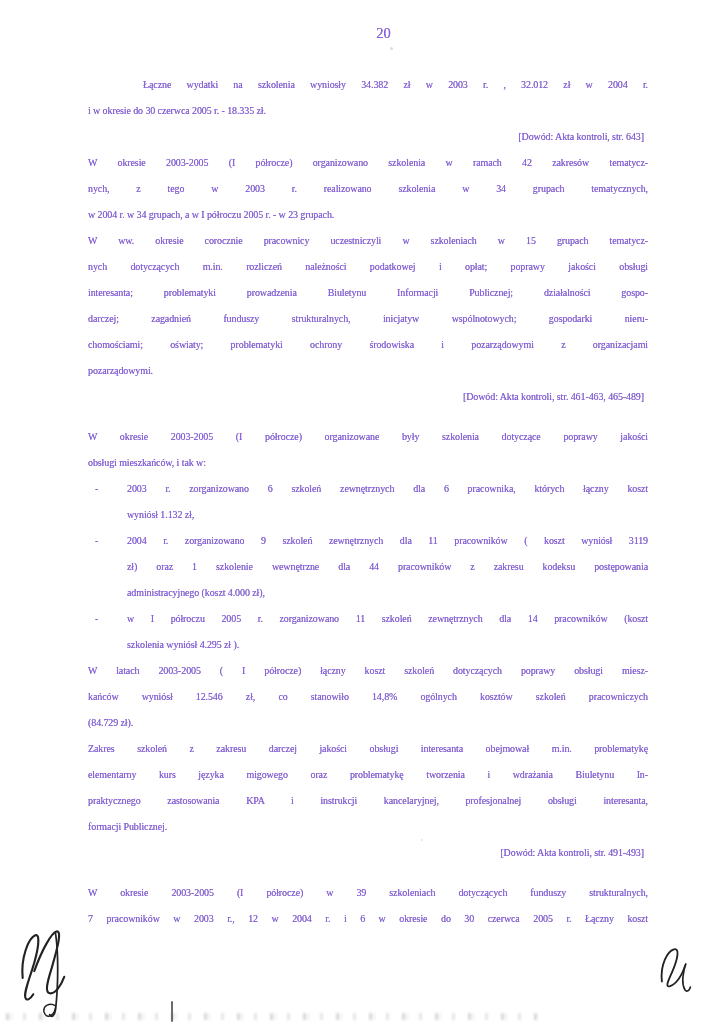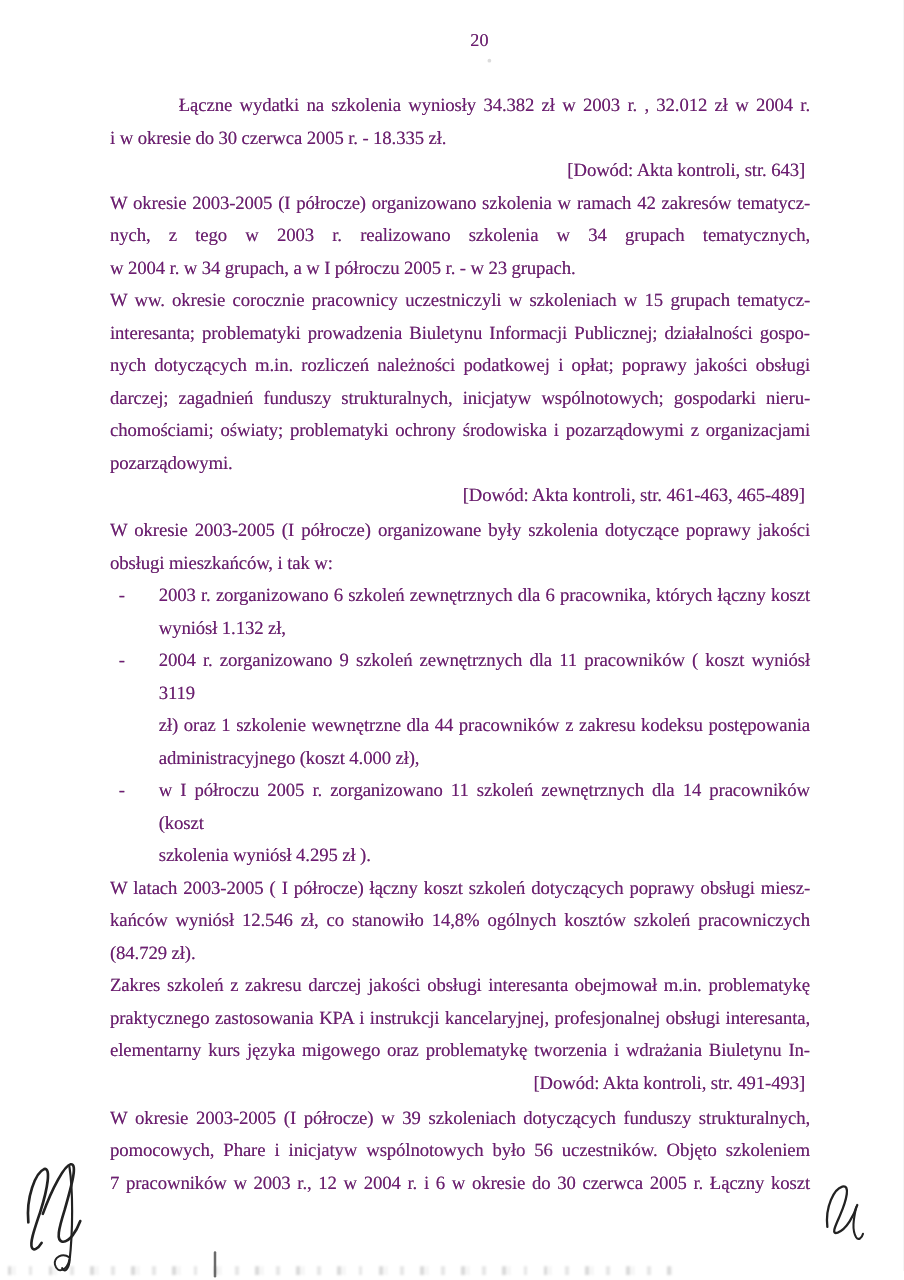--- a/index.html
+++ b/index.html
@@ -1,35 +1,35 @@
 <!DOCTYPE html>
 <html><head>
 <meta charset="utf-8">
 <style>
   html,body{margin:0;padding:0;background:#e8e8e8;}
   .page{
     position:relative;width:723px;height:1024px;margin:0 auto;
     background:#ffffff;overflow:hidden;
     font-family:"Liberation Serif","DejaVu Serif",serif;
-    color:#701a75;
+    color:#8b5cf6;
     text-shadow:0 0 0.4px rgba(20,20,20,0.55);
   }
   .page-number{
     position:absolute;top:25px;left:0;width:100%;
     text-align:center;text-indent:44px;font-size:14.5px;
   }
   .body-text{
     position:absolute;left:88px;top:72px;width:560px;
-    font-size:15px;line-height:26px;letter-spacing:-0.1px;
+    font-size:10px;line-height:26px;letter-spacing:-0.1px;
   }
   .ln{display:block;text-align:justify;text-align-last:justify;}
   .ln.end{text-align:left;text-align-last:left;font-family:Liberation Serif, serif;}
   .ln.indent{text-indent:55px;}
   .evidence{display:block;text-align-last:right;padding-right:4px;}
-  .mt{margin-top:2px;}
+  .mt{margin-top:14px;}
   .bullet{position:relative;padding-left:39px;}
   .bullet .dash{position:absolute;left:7px;top:0;}
   .sig{position:absolute;}
   .sig svg{display:block;}
   .sig path{fill:none;stroke:#222;stroke-linecap:round;}
   .sig-left{left:13px;top:924px;}
   .sig-right{left:649px;top:944px;}
   .pen-tick{position:absolute;left:171px;top:1001px;width:2px;height:21px;background:#3a3a3a;opacity:.75;border-radius:1px;}
   .bottom-smudge{
     position:absolute;left:6px;top:1013px;width:532px;height:7px;opacity:.45;
@@ -60,22 +60,22 @@
     <span class="evidence">[Dowód: Akta kontroli, str. 643]</span>
 
     <div class="para">
       <span class="ln">W okresie 2003-2005 (I półrocze) organizowano szkolenia w ramach 42 zakresów tematycz-</span>
       <span class="ln">nych, z tego w 2003 r. realizowano szkolenia w 34 grupach tematycznych,</span>
       <span class="ln end">w 2004 r. w 34 grupach, a w I półroczu 2005 r. - w 23 grupach.</span>
     </div>
 
     <div class="para">
       <span class="ln">W ww. okresie corocznie pracownicy uczestniczyli w szkoleniach w 15 grupach tematycz-</span>
+      <span class="ln">nych dotyczących m.in. rozliczeń należności podatkowej i opłat; poprawy jakości obsługi</span>
       <span class="ln">interesanta; problematyki prowadzenia Biuletynu Informacji Publicznej; działalności gospo-</span>
-      <span class="ln">nych dotyczących m.in. rozliczeń należności podatkowej i opłat; poprawy jakości obsługi</span>
       <span class="ln">darczej; zagadnień funduszy strukturalnych, inicjatyw wspólnotowych; gospodarki nieru-</span>
       <span class="ln">chomościami; oświaty; problematyki ochrony środowiska i pozarządowymi z organizacjami</span>
       <span class="ln end">pozarządowymi.</span>
     </div>
 
     <span class="evidence">[Dowód: Akta kontroli, str. 461-463, 465-489]</span>
 
     <div class="para mt">
       <span class="ln">W okresie 2003-2005 (I półrocze) organizowane były szkolenia dotyczące poprawy jakości</span>
       <span class="ln end">obsługi mieszkańców, i tak w:</span>
@@ -101,29 +101,29 @@
     </div>
 
     <div class="para">
       <span class="ln">W latach 2003-2005 ( I półrocze) łączny koszt szkoleń dotyczących poprawy obsługi miesz-</span>
       <span class="ln">kańców wyniósł 12.546 zł, co stanowiło 14,8% ogólnych kosztów szkoleń pracowniczych</span>
       <span class="ln end">(84.729 zł).</span>
     </div>
 
     <div class="para">
       <span class="ln">Zakres szkoleń z zakresu darczej jakości obsługi interesanta obejmował m.in. problematykę</span>
+      <span class="ln">elementarny kurs języka migowego oraz problematykę tworzenia i wdrażania Biuletynu In-</span>
       <span class="ln">praktycznego zastosowania KPA i instrukcji kancelaryjnej, profesjonalnej obsługi interesanta,</span>
-      <span class="ln">elementarny kurs języka migowego oraz problematykę tworzenia i wdrażania Biuletynu In-</span>
+      <span class="ln end">formacji Publicznej.</span>
     </div>
 
     <span class="evidence">[Dowód: Akta kontroli, str. 491-493]</span>
 
     <div class="para mt">
       <span class="ln">W okresie 2003-2005 (I półrocze) w 39 szkoleniach dotyczących funduszy strukturalnych,</span>
-      <span class="ln">pomocowych, Phare i inicjatyw wspólnotowych było 56 uczestników. Objęto szkoleniem</span>
       <span class="ln">7 pracowników w 2003 r., 12 w 2004 r. i 6 w okresie do 30 czerwca 2005 r. Łączny koszt</span>
     </div>
 
   </div>
 
   <div class="sig sig-left">
     <svg width="58" height="98" viewBox="0 0 60 100" aria-hidden="true">
       <path d="M10,55 C8,34 16,14 23,11 C29,9 26,27 20,46 C15,61 11,72 13,76 C14,79 18,77 21,72" stroke-width="2.2"></path>
       <path d="M22,48 C30,26 40,8 45,7 C51,6 46,24 40,45 C35,61 33,70 38,71 C44,72 50,62 53,54" stroke-width="2.2"></path>
       <path d="M44,9 C47,28 47,62 44,88 C43,94 40,97 38,93" stroke-width="1.8"></path>

